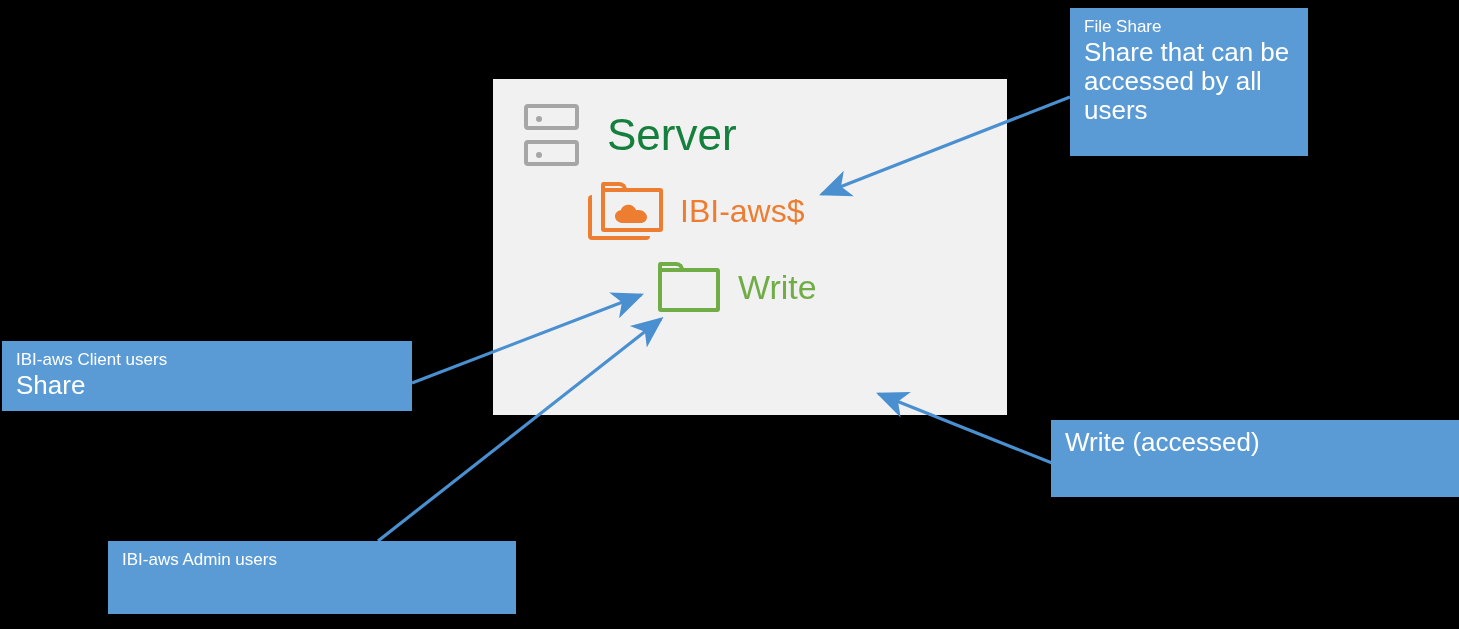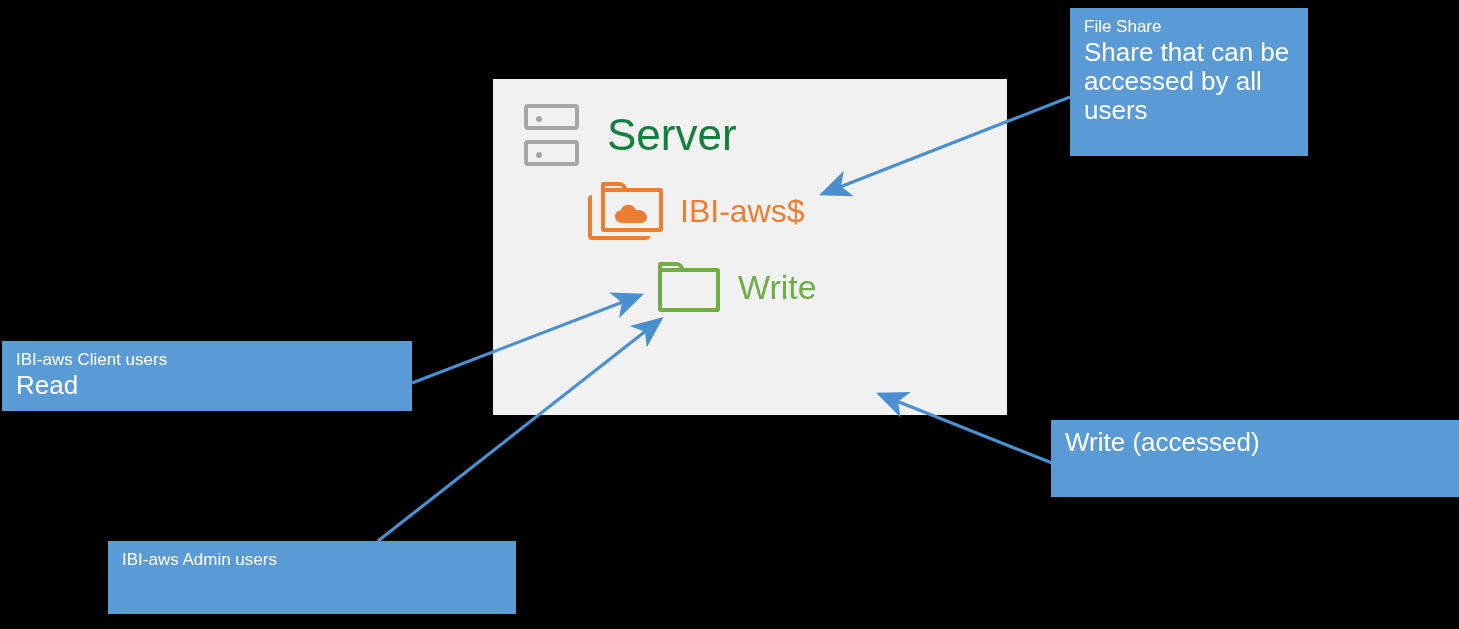--- a/index.html
+++ b/index.html
@@ -264,21 +264,21 @@
     <line x1="1052" y1="463" x2="879" y2="394" stroke="#4a90d0" stroke-width="3.2" marker-end="url(#ah)"></line>
   </svg>
 
   <div class="callout" id="callout-file-share">
     <div class="title">File Share</div>
     <div class="detail">Share that can be accessed by all users</div>
   </div>
 
   <div class="callout" id="callout-client">
     <div class="title">IBI-aws Client users</div>
-    <div class="detail">Read</div>
+    <div class="detail">Share</div>
   </div>
 
   <div class="callout" id="callout-admin">
     <div class="title">IBI-aws Admin users</div>
   </div>
 
   <div class="callout" id="callout-all-users">
     <div class="detail">Write (accessed)</div>
   </div>
 

